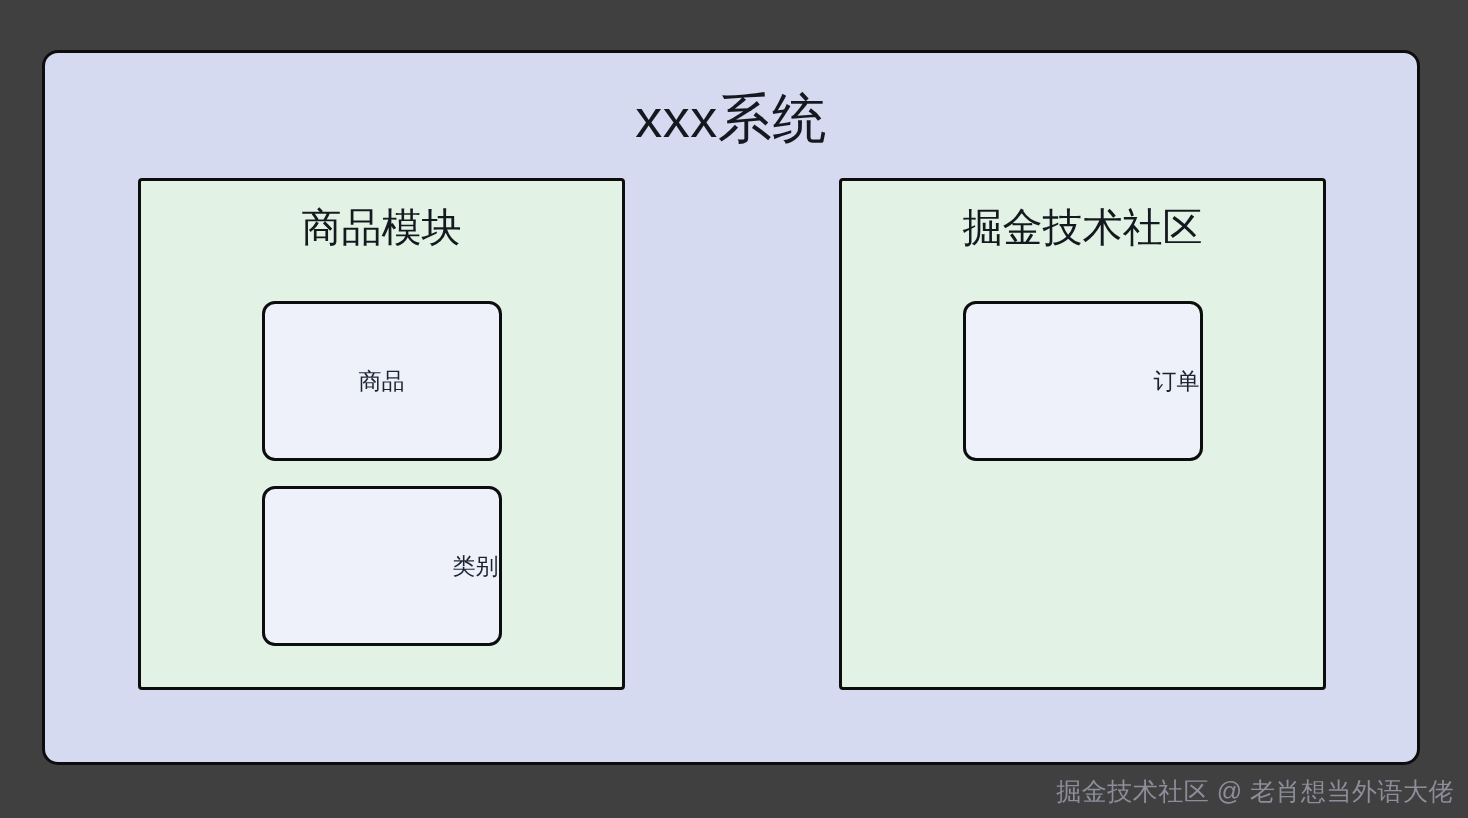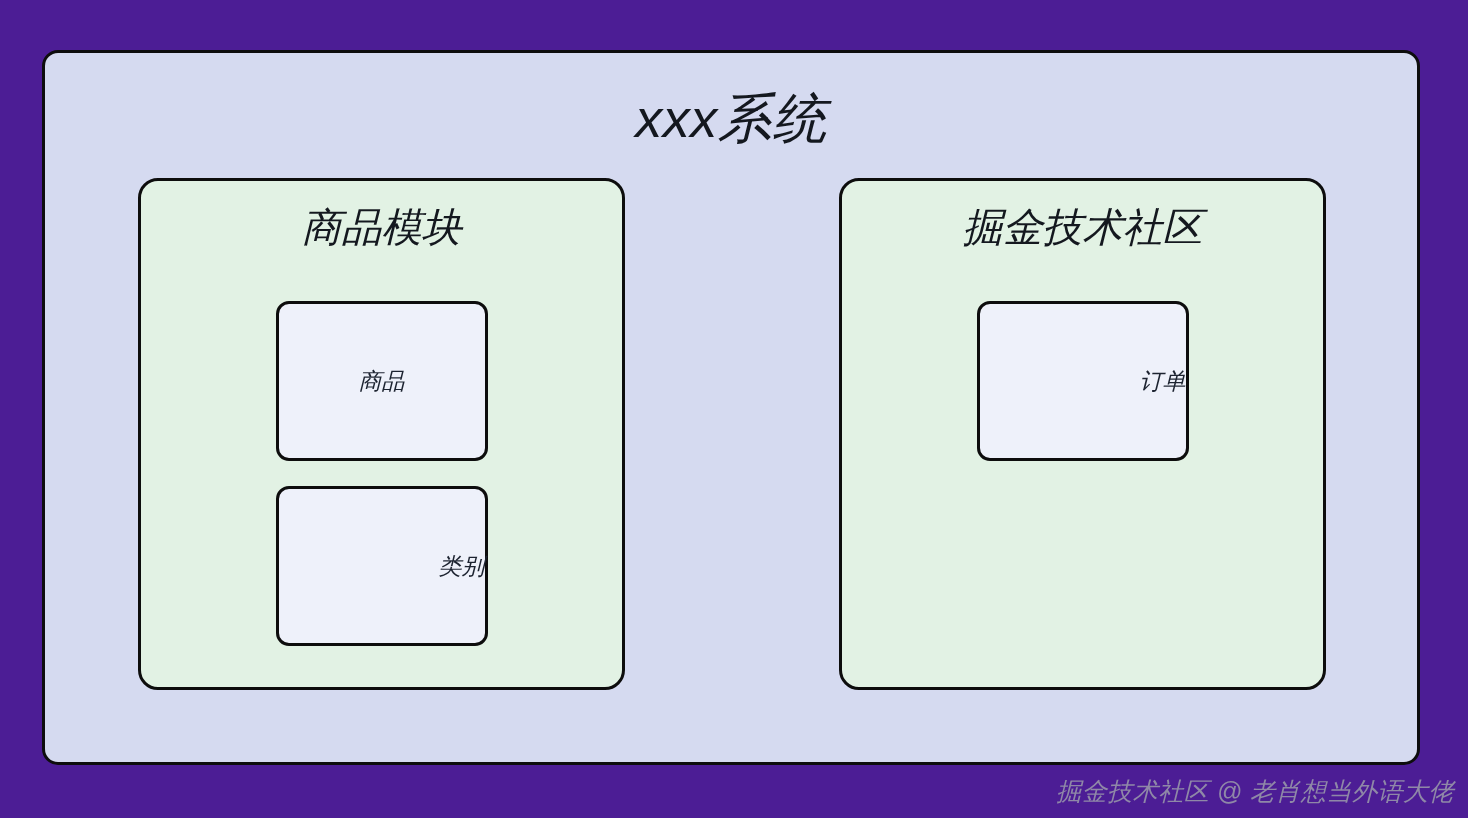--- a/index.html
+++ b/index.html
@@ -14,22 +14,21 @@
     font-family: "Liberation Sans", "DejaVu Sans", sans-serif;
     overflow: hidden;
     position: relative;
   }
 
   #canvas {
     position: absolute;
     left: 0; top: 0;
     width: 1468px;
     height: 818px;
-    background: #4c1d95;
-    font-style: italic;
+    background: #404040;
   }
 
   
   .system-box {
     position: absolute;
     left: 42px;
     top: 50px;
     width: 1378px;
     height: 715px;
     box-sizing: border-box;
@@ -54,21 +53,21 @@
 
   
   .module-box {
     position: absolute;
     top: 125px;
     width: 487px;
     height: 512px;
     box-sizing: border-box;
     background: #e2f2e4;
     border: 3px solid #0d0d0d;
-    border-radius: 20px;
+    border-radius: 4px;
   }
   .module-box.left  { left: 93px; }
   .module-box.right { left: 794px; }
 
   .module-title {
     position: absolute;
     left: 0;
     top: 26px;
     width: 100%;
     text-align: center;
@@ -83,21 +82,21 @@
   .entity-list {
     position: absolute;
     left: 0;
     top: 120px;
     width: 100%;
   }
 
   .entity-box {
     position: relative;
     margin: 0 auto 25px auto;
-    width: 212px;
+    width: 240px;
     height: 160px;
     box-sizing: border-box;
     background: #eef1fa;
     border: 3px solid #0d0d0d;
     border-radius: 13px;
     display: flex;
     align-items: center;
     justify-content: center;
   }
   .entity-box:last-child { margin-bottom: 0; justify-content: flex-end; }

